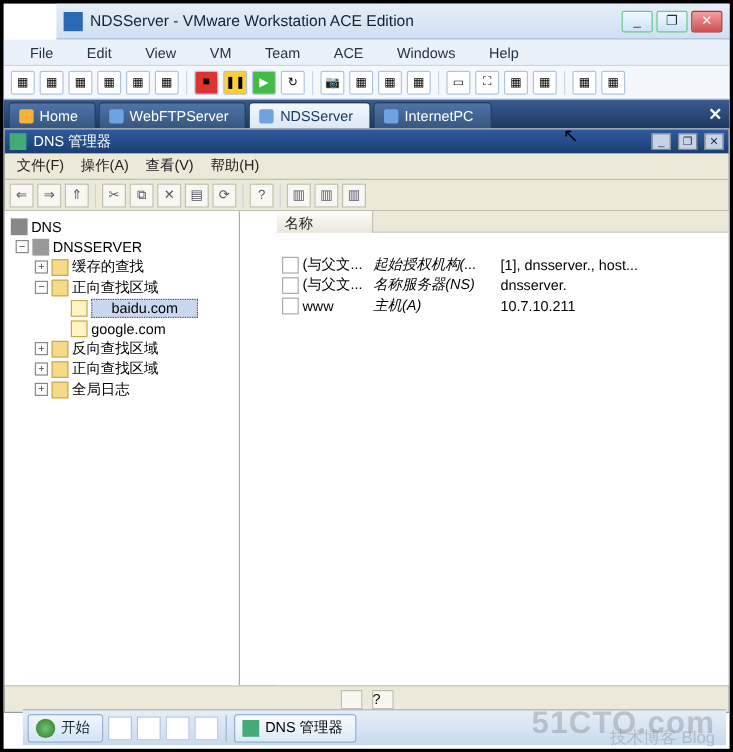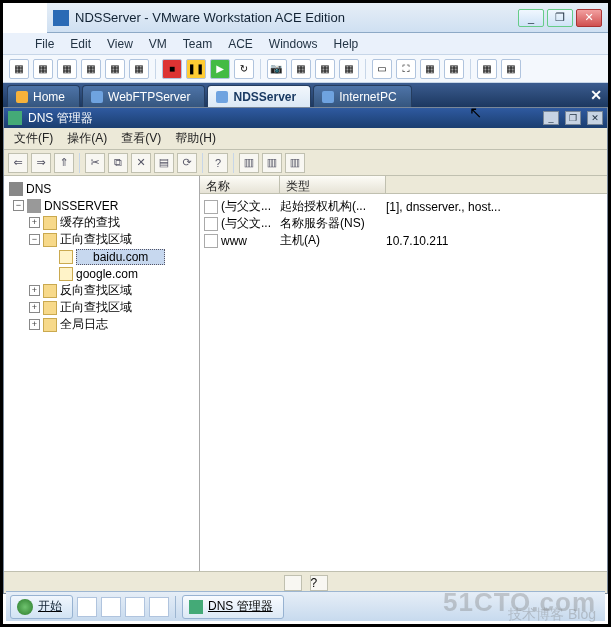--- a/index.html
+++ b/index.html
@@ -6,74 +6,74 @@
 body { background: #fff; width: 611px; height: 627px; border: 3px solid #000; position: relative; overflow: hidden; }
 
 
 .titlebar { height: 30px; background: linear-gradient(#e6eef7,#cfe0f2); display:flex; align-items:center; padding:0 6px; border-bottom:1px solid #8da9c6;margin-left:44px; }
 .titlebar .icon { width:16px; height:16px; background:#2a6ab5; margin-right:6px; }
 .titlebar .title { flex:1; color:#123; font-size:13px; }
 .winbtns { display:flex; gap:3px; }
 .winbtn { width:26px; height:18px; border:1px solid #6c8; background:linear-gradient(#f0f7ff,#cfe3f7); border-radius:2px; display:flex; align-items:center; justify-content:center; font-size:11px; color:#234; }
 .winbtn.close { background:linear-gradient(#f2a0a0,#d05050); border-color:#a33; color:#fff; }
 
-.menubar { height:22px; display:flex; align-items:center; gap:0; padding:0 24px; background:#eaf1fb; border-bottom:1px solid #c7d6e8; }
+.menubar { height:22px; display:flex; align-items:center; gap:12px; padding:0 14px; background:#eaf1fb; border-bottom:1px solid #c7d6e8; }
 .menubar span { padding:2px 8px; color:#234; }
 
 .toolbar { height:28px; display:flex; align-items:center; gap:4px; padding:0 6px; background:#f4f8fd; border-bottom:1px solid #c7d6e8; }
 .tbtn { width:20px; height:20px; border:1px solid #b0c4de; background:#fff; border-radius:2px; display:flex; align-items:center; justify-content:center; font-size:10px; }
 .tsep { width:1px; height:20px; background:#c7d6e8; margin:0 2px; }
 .tbtn.red{background:#d33;} .tbtn.yellow{background:#fc3;} .tbtn.green{background:#4b4;color:#fff}
 
 .tabstrip { height:24px; background:linear-gradient(#3b5c8f,#1c3860); display:flex; align-items:flex-end; padding:0 4px; gap:2px; position:relative;}
 .tab { height:22px; padding:0 14px 0 8px; display:flex; align-items:center; gap:5px; color:#fff; background:linear-gradient(#4e74a8,#35567f); border-radius:4px 4px 0 0; border:1px solid #253d5f; border-bottom:none; font-size:11px;}
-.tab.active { background:linear-gradient(#f2f7fc,#dbe8f5); color:#1a3a62; font-weight:bold; }
+.tab.active { background:linear-gradient(#f2f7fc,#dbe8f5); color:#1a3a62; font-weight:normal; }
 .tab .tabicon{ width:12px; height:12px; background:#6fa3e0; border-radius:2px; }
 .tab.home .tabicon{ background:#f7b23b; }
 .tabclose { position:absolute; right:6px; top:4px; color:#fff; font-size:14px; font-weight:bold; }
 
 
 .inner { position:relative; height: calc(627px - 6px - 30px - 22px - 28px - 24px - 30px); background:#ece9d8; border:1px solid #7a8899; margin:0; }
 
 .inner-title { height:20px; background:linear-gradient(#2f5aa0,#1b3e70); color:#fff; display:flex; align-items:center; padding:0 4px; font-size:11px; gap:6px; }
 .inner-title .spacer{flex:1}
 .inner-title .wbtn{ width:16px; height:14px; background:#c7d3e3; border:1px solid #7a8899; font-size:9px; display:flex; align-items:center; justify-content:center; color:#234;}
 .inner-title .srvicon{width:14px;height:14px;background:#4a7;}
 
 .inner-menu { height:22px; background:#ece9d8; border-bottom:1px solid #c0c0b0; display:flex; align-items:center; padding:0 4px; gap:2px;}
 .inner-menu span{ padding:2px 6px; color:#222; font-size:12px;}
 
 .inner-toolbar { height:26px; background:#ece9d8; border-bottom:1px solid #c0c0b0; display:flex; align-items:center; padding:0 4px; gap:3px; }
 .ibtn { width:20px; height:20px; border:1px solid #c0c0b0; background:#f8f7f2; display:flex; align-items:center; justify-content:center; font-size:11px; color:#556;}
 
-.splitter { display:flex; height: calc(100% - 20px - 22px - 26px - 22px); background:#fff; }
+.splitter { display:flex; height: calc(100% - 20px - 22px - 26px - 22px); background:#fff;gap:31px; }
 .tree { width:196px; border-right:1px solid #aaa; background:#fff; overflow:hidden; padding:4px 2px; }
 .tree-row { display:flex; align-items:center; height:17px; gap:3px; white-space:nowrap; font-family: SimSun, monospace; font-size:12px; color:#000; }
 .expander{ width:11px; height:11px; border:1px solid #888; display:flex; align-items:center; justify-content:center; font-size:9px; line-height:1; color:#444; background:#fff;}
 .ticon{ width:14px; height:14px; }
 .ticon.dns{ background:#888; } .ticon.server{background:#999;} .ticon.folder{background:#f7d98a;border:1px solid #caa94f;} .ticon.zone{background:#fff3c8;border:1px solid #caa94f;}
 .tree-row.selected{ }
 .tree-row.selected .label{ background:#c7d8ef; border:1px dotted #556; padding:0 16px;}
 .ind{display:inline-block;}
 
 .list { flex:1; display:flex; flex-direction:column; }
-.list-header{ display:flex; height:18px; background:#ece9d8; border-bottom:1px solid #c0c0b0; }
+.list-header{ display:flex; height:18px; background:#ece9d8; border-bottom:1px solid #c0c0b0;flex-direction:column; }
 .list-header div{ border-right:1px solid #c0c0b0; padding:2px 6px; font-size:12px; color:#222; background:linear-gradient(#fdfcf7,#e6e3d6);}
 .col1{width:80px;} .col2{width:106px;} .col3{flex:1;}
-.list-body{ flex:1; background:#fff; padding:4px 0;}
+.list-body{ flex:1; background:#fff; padding:18px 0;}
 .list-row{ display:flex; height:17px; align-items:center; font-family: SimSun, monospace; font-size:12px;}
 .list-row .c1{width:80px; padding-left:4px; display:flex; gap:3px; align-items:center;}
-.list-row .c2{width:106px;} .list-row .c3{flex:1;}
+.list-row .c2{width:106px;font-style:italic;} .list-row .c3{flex:1;}
 .recicon{width:14px;height:14px;background:#fff;border:1px solid #aaa;}
 
 .inner-status{ height:22px; background:#ece9d8; border-top:1px solid #c0c0b0; display:flex; align-items:center; gap:8px; padding:0 8px;}
 .inner-status .sbtn{width:18px;height:16px;border:1px solid #c0c0b0;background:#f8f7f2;}
 
 
-.taskbar { position:absolute; left:3px; right:3px; bottom:3px; height:30px; background:linear-gradient(#e6eef7,#c7daee); border-top:1px solid #9db6d1; display:flex; align-items:center; padding:0 4px; gap:4px;text-decoration:underline;}
+.taskbar { position:absolute; left:16px; right:3px; bottom:3px; height:30px; background:linear-gradient(#e6eef7,#c7daee); border-top:1px solid #9db6d1; display:flex; align-items:center; padding:0 4px; gap:4px;}
 .startbtn{ height:24px; padding:0 10px 0 6px; background:linear-gradient(#f0f6fd,#d2e3f3); border:1px solid #97b2d1; border-radius:3px; display:flex; align-items:center; gap:5px; font-size:12px; color:#123;}
 .startbtn .orb{width:16px;height:16px;border-radius:50%;background:radial-gradient(#6fc36f,#2a7a2a);}
 .tql{width:20px;height:20px;border:1px solid #b0c4de;background:#fff;}
 .tasksep{width:1px;height:22px;background:#9db6d1;margin:0 2px;}
 .taskbtn{height:24px;padding:0 10px 0 6px;background:linear-gradient(#f8fbff,#dce9f5);border:1px solid #97b2d1;border-radius:3px;display:flex;align-items:center;gap:5px;font-size:12px;}
 .taskbtn .ico{width:14px;height:14px;background:#4a7;}
 .watermark{ position:absolute; right:12px; bottom:6px; font-size:26px; color:rgba(120,120,120,0.35); font-weight:bold; letter-spacing:1px; pointer-events:none;}
 .watermark2{ position:absolute; right:12px; bottom:0px; font-size:14px; color:rgba(120,120,120,0.35); pointer-events:none;}
 
 .cursor{position:absolute; left:466px; top:100px; font-size:16px; color:#000; pointer-events:none;}
@@ -251,20 +251,21 @@
             </div>
           <div class="c2">起始授权机构(...</div>
           <div class="c3">[1], dnsserver., host...</div>
         </div>
         <div class="list-row">
           <div class="c1">
               <div class="recicon"></div>
               <span>(与父文...</span>
             </div>
           <div class="c2">名称服务器(NS)</div>
+          <div class="c3">dnsserver.</div>
         </div>
         <div class="list-row">
           <div class="c1">
               <div class="recicon"></div>
               <span>www</span>
             </div>
           <div class="c2">主机(A)</div>
           <div class="c3">10.7.10.211</div>
         </div>
       </div>

